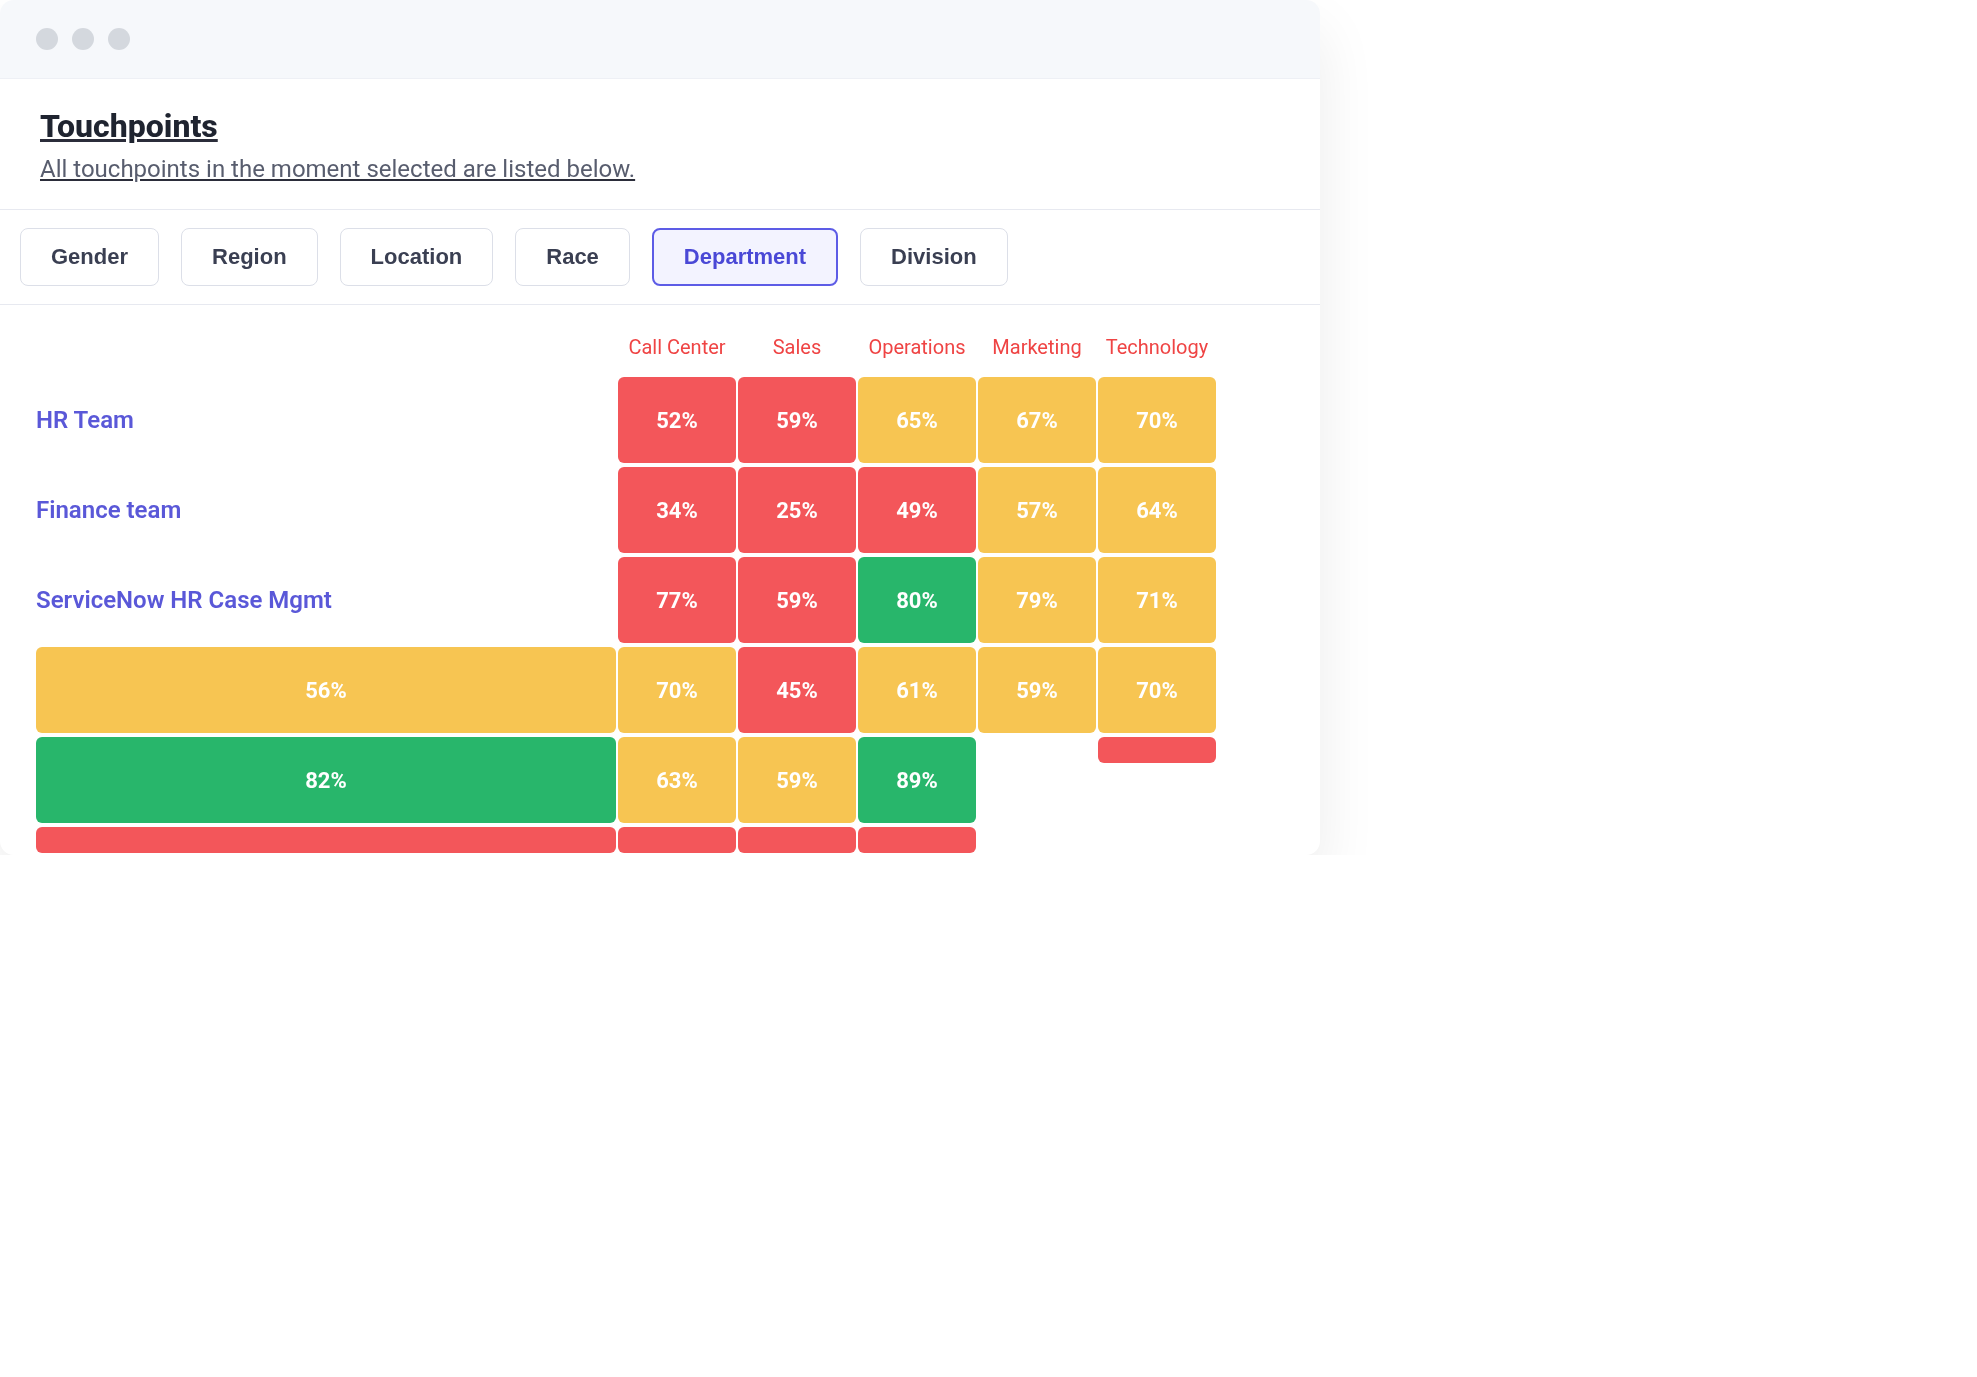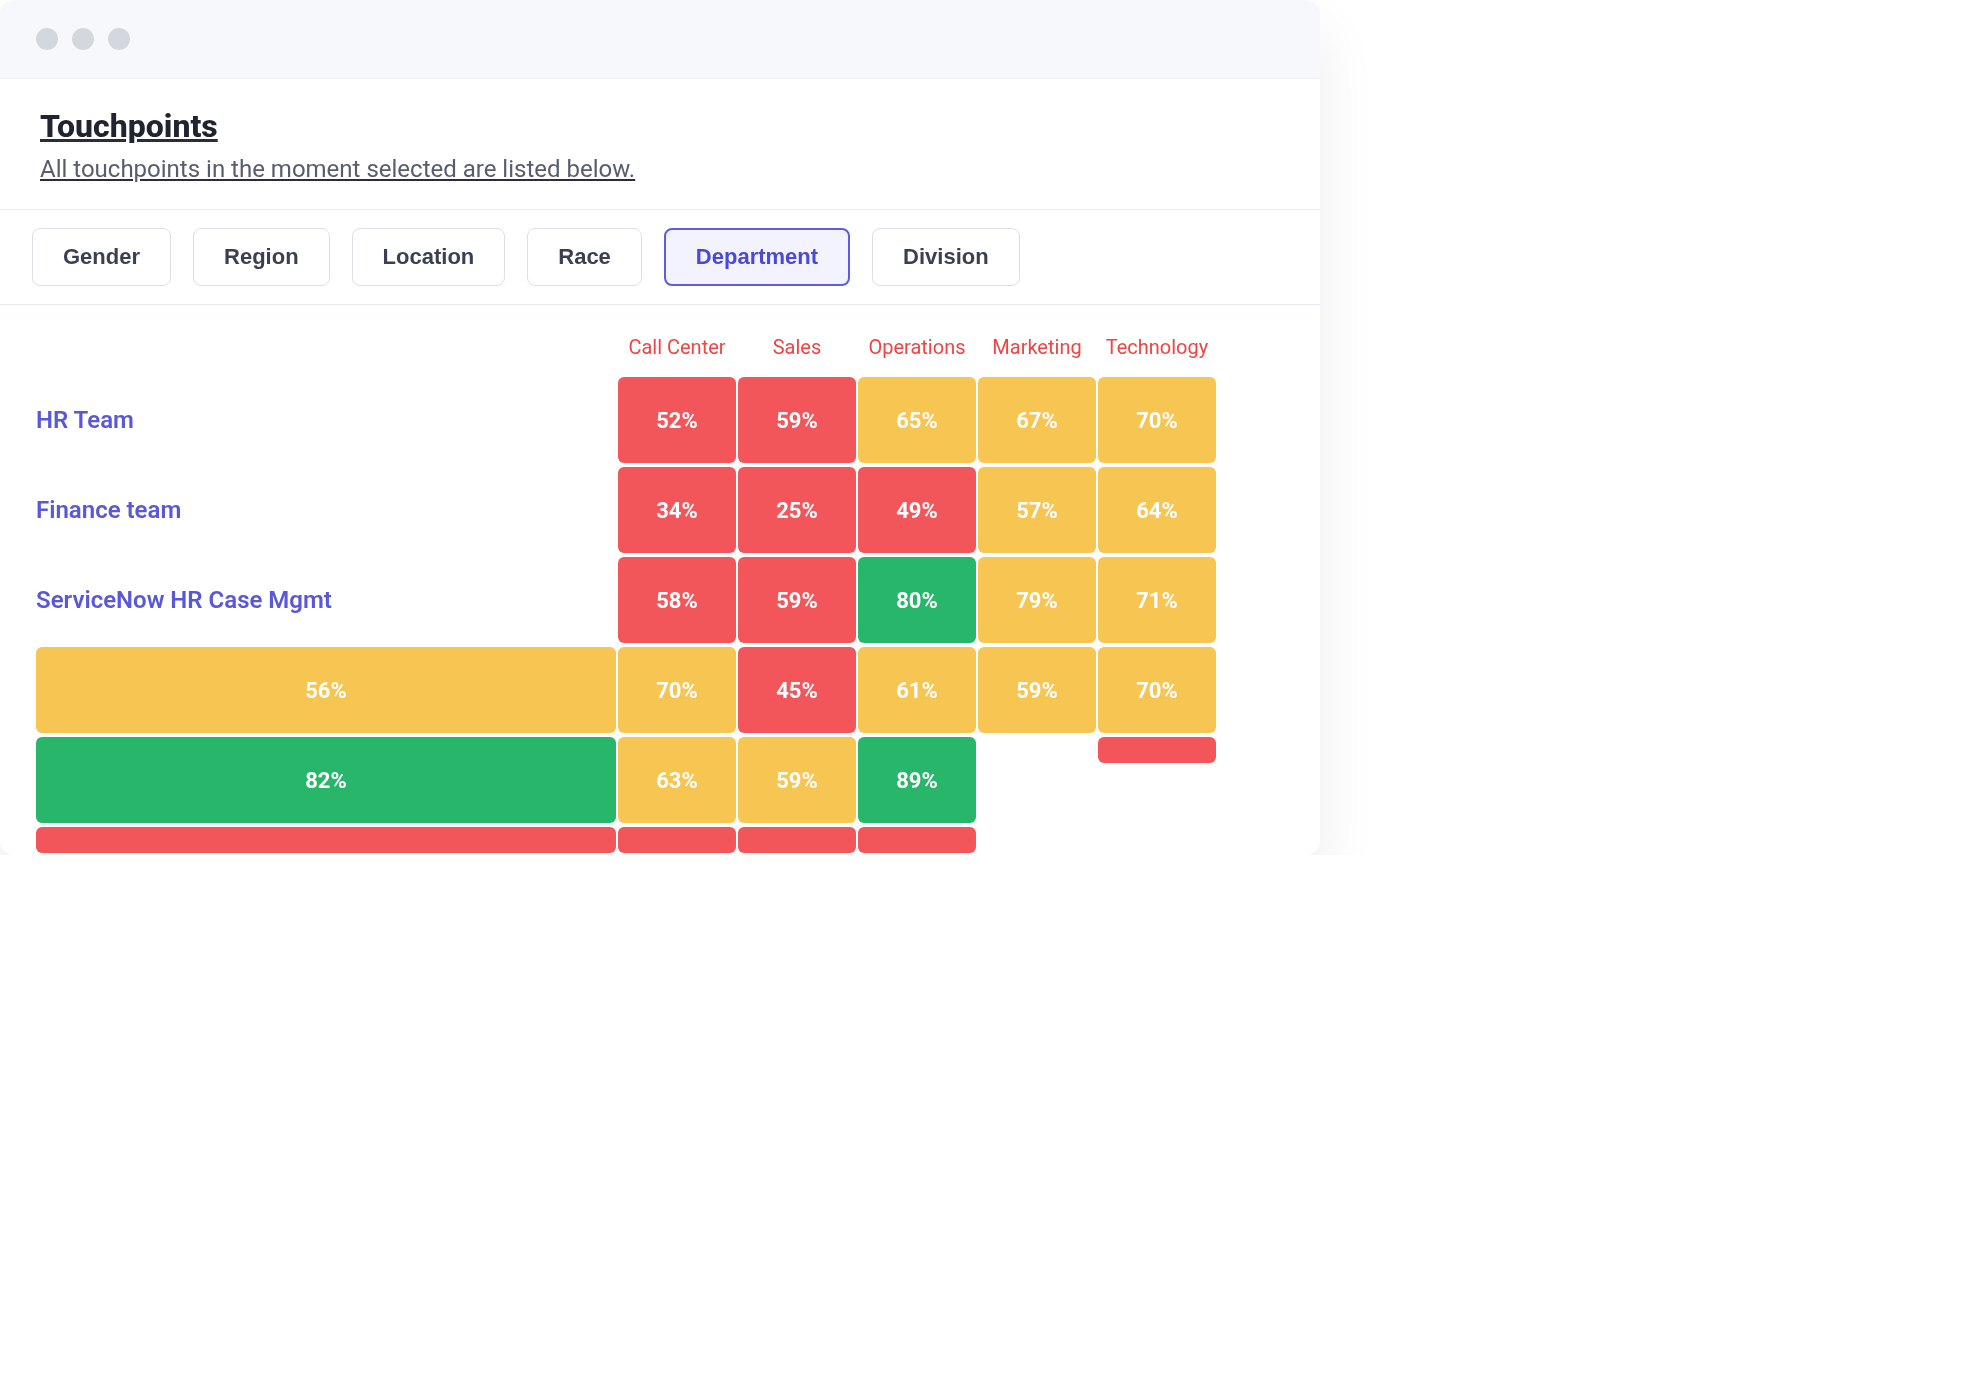--- a/index.html
+++ b/index.html
@@ -44,21 +44,21 @@
   }
   .page-subtitle {
     font-size: 24px;
     font-weight: 400;
     color: #585d6e;
     margin: 0;
   }
   .filter-bar {
     border-top: 1px solid #e7e9f0;
     border-bottom: 1px solid #e7e9f0;
-    padding: 18px 32px;
+    padding: 18px 20px;
     display: flex;
     gap: 22px;
   }
   .filter-pill {
     border: 1.5px solid #dcdfe8;
     background: #ffffff;
     border-radius: 8px;
     padding: 14px 30px;
     font-size: 22px;
     font-weight: 600;
@@ -176,21 +176,21 @@
           <span>49%</span>
         </div>
         <div class="cell yellow">
           <span>57%</span>
         </div>
         <div class="cell yellow">
           <span>64%</span>
         </div>
         <div class="row-label">ServiceNow HR Case Mgmt</div>
         <div class="cell red">
-          <span>58%</span>
+          <span>77%</span>
         </div>
         <div class="cell red">
           <span>59%</span>
         </div>
         <div class="cell green">
           <span>80%</span>
         </div>
         <div class="cell yellow">
           <span>79%</span>
         </div>

